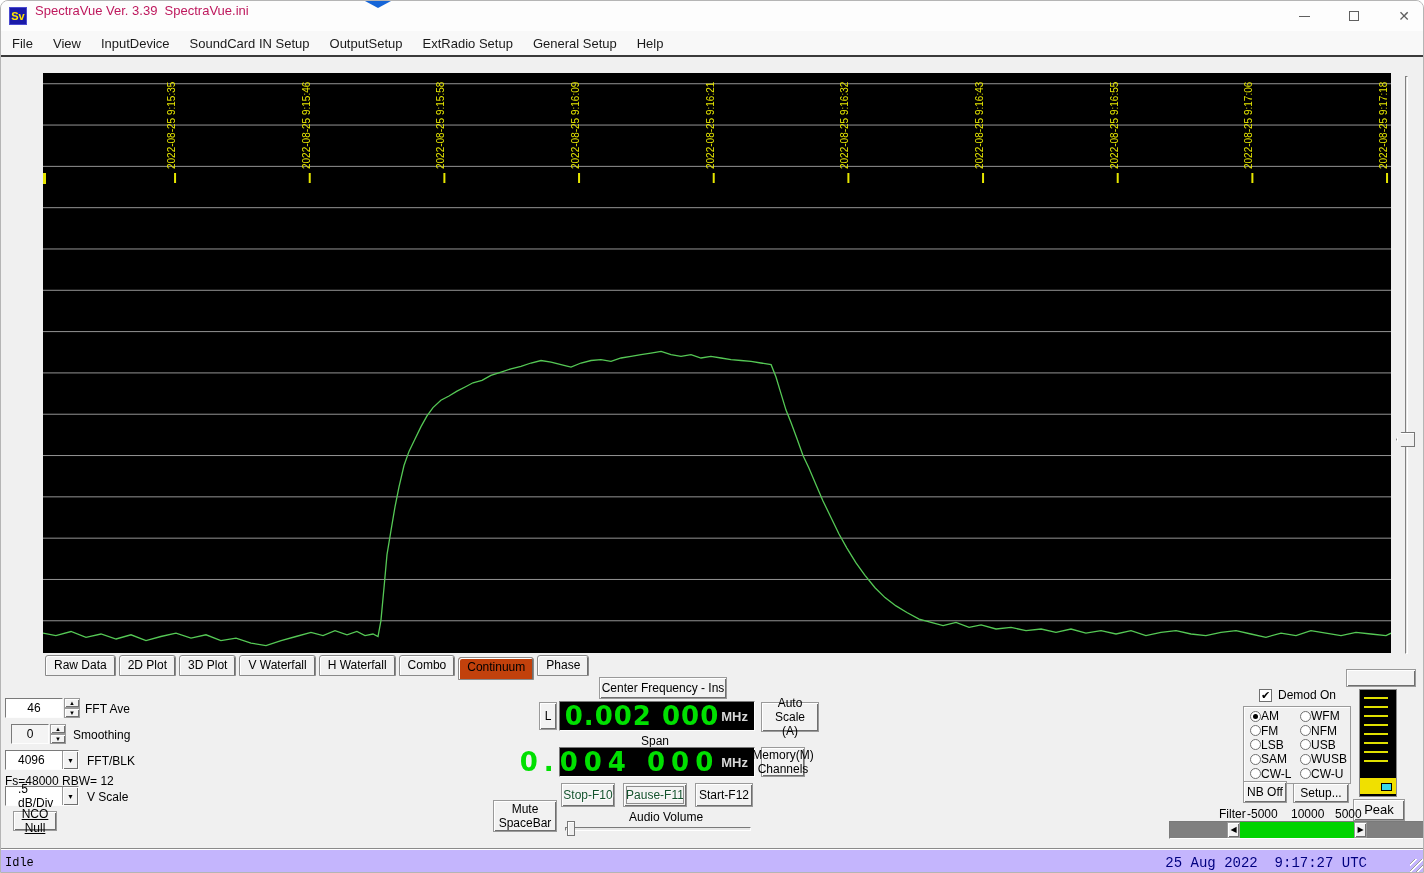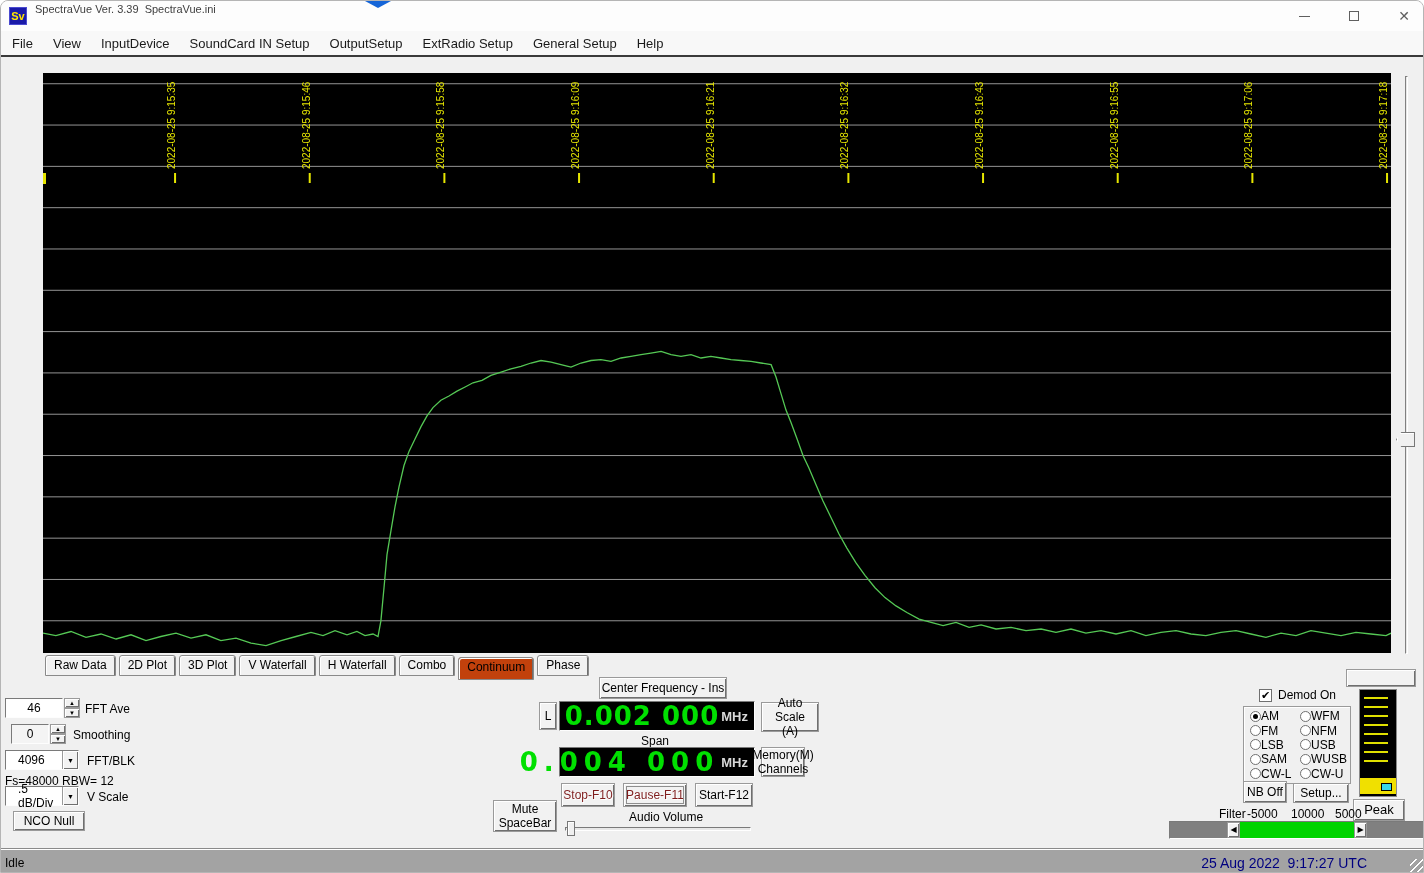--- a/index.html
+++ b/index.html
@@ -7,21 +7,21 @@
   #window {
     position:relative; width:1424px; height:873px; background:#f0f0f0;
     border:1px solid #b5b5b5; border-radius:8px 8px 0 0; overflow:hidden;
   }
   .a { position:absolute; }
   
   #titlebar { position:absolute; left:0; top:0; width:1424px; height:30px; background:#fdfdfd; }
   #app-icon { position:absolute; left:8px; top:6px; width:18px; height:18px; background:#1a1aa8;
     color:#ffe400; font:bold 11px "Liberation Sans",sans-serif; text-align:center; line-height:16px;
     border:1px solid #4a4ad0; }
-  #title-text { position:absolute; left:34px; top:2px; font-size:11px; color:#404040; white-space:pre; }
+  #title-text { position:absolute; left:34px; top:2px; font-size:13px; color:#be185d; white-space:pre; }
   .winbtn { position:absolute; top:0; width:40px; height:30px; display:flex; align-items:center; justify-content:center; color:#5f5f5f; }
   .glyph-min { width:11px; height:1px; background:#5f5f5f; }
   .glyph-max { width:10px; height:10px; border:1px solid #5f5f5f; }
   .glyph-close { font-size:14px; line-height:14px; }
   #blue-caret { position:absolute; left:364px; top:0; width:0; height:0;
     border-left:13px solid transparent; border-right:13px solid transparent; border-top:7px solid #1565d8; }
   
   #menubar { position:absolute; left:0; top:30px; width:1424px; height:26px; background:#f8f8f8;
     display:flex; align-items:center; gap:14px; padding-left:8px; border-bottom:2px solid #3a3a3a; }
   .menu-item { font-size:13px; color:#1a1a1a; padding:0 3px; cursor:default; }
@@ -40,21 +40,21 @@
   #tabbar { position:absolute; left:44px; top:654px; display:flex; gap:3px; align-items:flex-start; }
   .tab { font-size:12px; color:#000; background:#f1f1f1; padding:2px 8px 3px 8px;
     border:1px solid #8a8a8a; border-radius:3px 3px 0 0;
     box-shadow:inset 1px 1px 0 #ffffff, inset -1px 0 0 #6f6f6f; cursor:default; }
   .tab.active { background:#c2410c; position:relative; top:2px; padding-bottom:5px; }
   
   .btn { background:#f2f2f2; border:1px solid #9a9a9a;
     box-shadow:inset 1px 1px 0 #ffffff, inset -1px -1px 0 #6f6f6f;
     font-size:12px; color:#000; display:flex; flex-direction:column; align-items:center; justify-content:center;
     text-align:center; line-height:14px; cursor:default; }
-  .btn.disabled { color:#7f1d1d; text-shadow:1px 1px 0 #fff; }
+  .btn.disabled { color:#14532d; text-shadow:1px 1px 0 #fff; }
   .btn.focusrect { outline:1px solid #8e8e8e; outline-offset:-4px; }
   .sunken { background:#fff; border:1px solid; border-color:#7a7a7a #fdfdfd #fdfdfd #7a7a7a; }
   .editbox { font-size:12px; display:flex; align-items:center; justify-content:center; }
   .spin { display:flex; flex-direction:column; }
   .spin .btn { flex:1; font-size:6px; line-height:6px; padding:0; width:16px; }
   .combo { display:flex; }
   .combo .val { flex:1; font-size:12px; display:flex; align-items:center; padding-left:12px; }
   .combo .drop { width:16px; background:#f2f2f2; border-left:1px solid #9a9a9a;
     box-shadow:inset 1px 1px 0 #fff, inset -1px -1px 0 #6f6f6f; font-size:7px;
     display:flex; align-items:center; justify-content:center; }
@@ -92,21 +92,21 @@
   #fb-left { left:57px; width:13px; }
   #fb-right { left:184px; width:13px; }
   
   #mode-groupbox { position:absolute; left:1242px; top:705px; width:108px; height:78px;
     border:1px solid #9a9a9a; box-shadow:inset 1px 1px 0 #fff;
     display:grid; grid-auto-flow:column; grid-template-rows:repeat(5,1fr); grid-template-columns:1fr 1fr;
     padding:2px 0 2px 6px; }
   
   #status-sep { position:absolute; left:0; top:847px; width:1424px; height:2px;
     border-top:1px solid #8a8a8a; border-bottom:1px solid #fff; }
-  #statusbar { position:absolute; left:0; top:849px; width:1424px; height:24px; background:#a3a3a3; }
+  #statusbar { position:absolute; left:0; top:849px; width:1424px; height:24px; background:#c4b5fd;font-family:Liberation Mono, monospace; }
   #status-left { position:absolute; left:4px; top:6px; font-size:12px; color:#000; }
   #status-right { position:absolute; right:58px; top:5px; font-size:14px; color:#000080; white-space:pre; }
   #resize-grip { position:absolute; right:1px; bottom:1px; width:14px; height:14px;
     background:repeating-linear-gradient(135deg,transparent 0 3px,#9a9a9a 3px 4px,#fff 4px 5px); }
 </style>
 </head>
 <body>
 
 <div id="window">
 
@@ -225,21 +225,21 @@
   <div class="a lbl" style="left:4px; top:773px;">Fs=48000 RBW= 12</div>
 
   <div class="a sunken combo" style="left:4px; top:785px; width:74px; height:20px;">
     <div class="val">.5 dB/Div</div>
     <div class="drop">
         <span>▼</span>
       </div>
   </div>
   <div class="a lbl" style="left:86px; top:789px;">V Scale</div>
 
-  <div class="a btn" style="left:12px; top:810px; width:72px; height:20px;">NCO Null</div>
+  <div class="a btn" style="left:12px; top:810px; width:44px; height:20px;text-decoration:underline;">NCO Null</div>
 
   <div class="a btn" style="left:598px; top:676px; width:128px; height:22px;">Center Frequency - Ins</div>
   <div class="a btn" style="left:538px; top:701px; width:18px; height:28px;">L</div>
   <div class="a led" style="left:558px; top:700px; width:196px; height:30px;">
     <span class="digits" style="letter-spacing:1px;">0.002 000</span>
     <span class="unit">MHz</span>
   </div>
   <div class="a btn" style="left:760px; top:701px; width:58px; height:30px;">
     <div>Auto Scale</div>
     <div>(A)</div>

